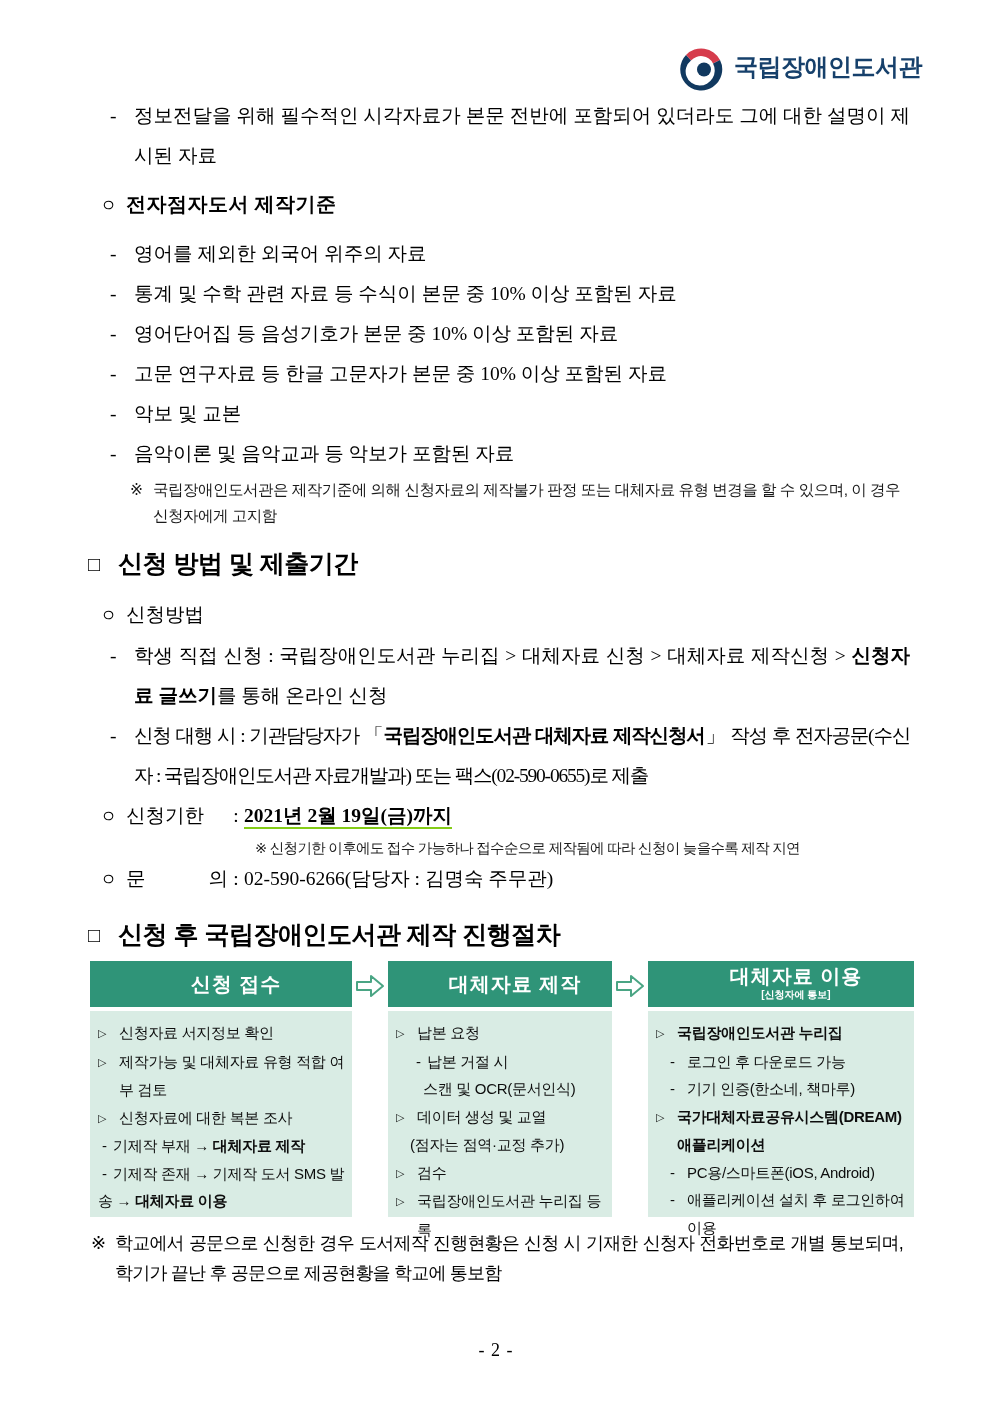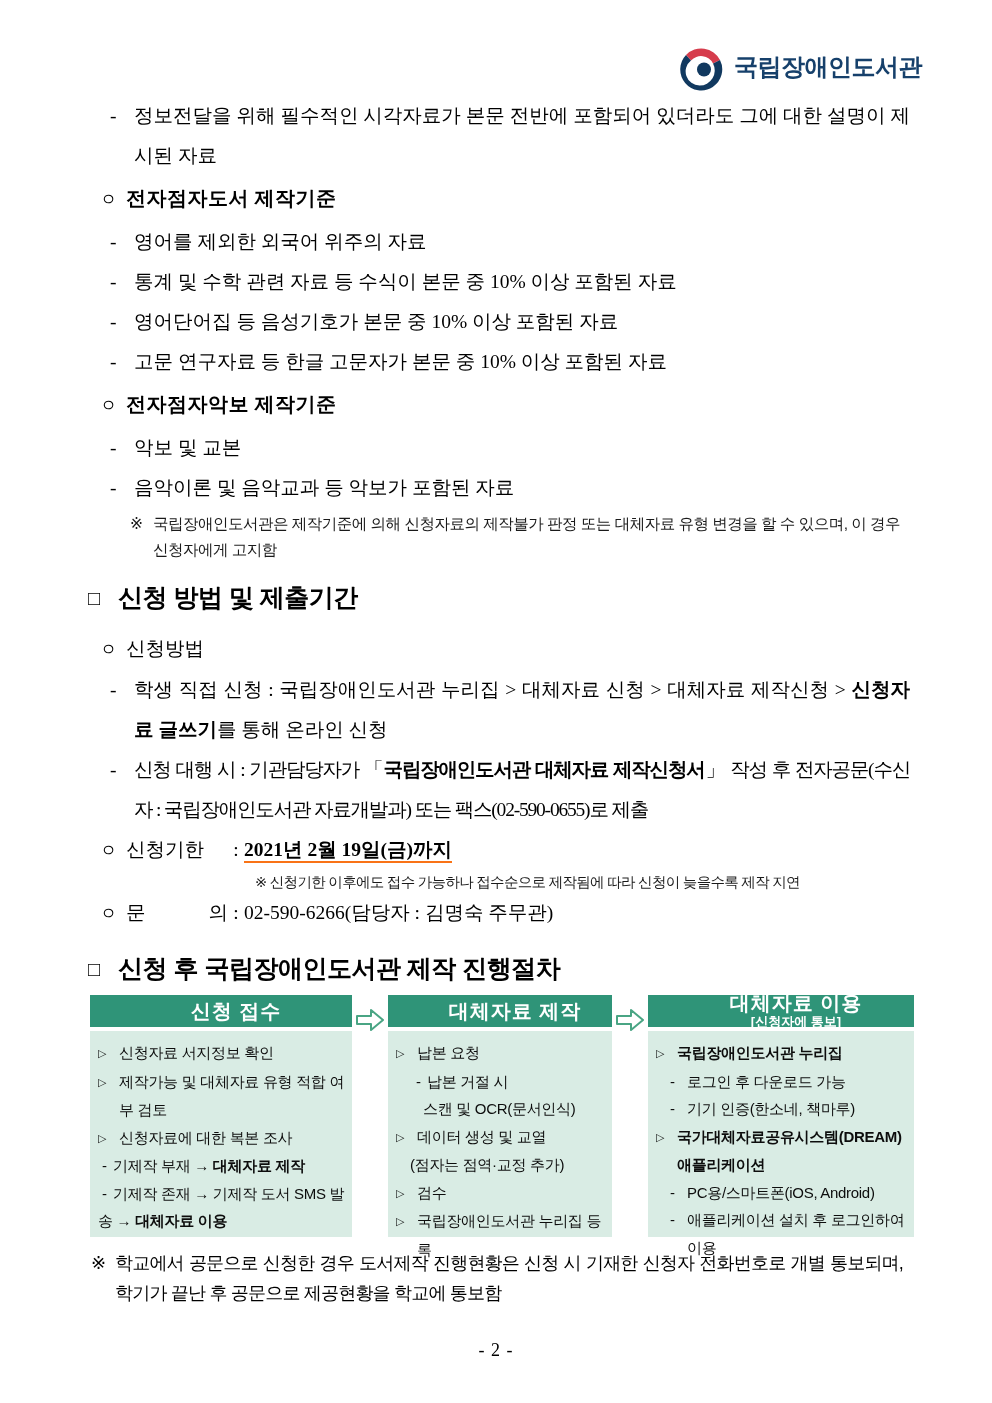--- a/index.html
+++ b/index.html
@@ -32,21 +32,21 @@
   
   .content{position:absolute;left:88px;top:96px;width:822px;}
 
   p.dash{
     position:relative;margin-left:22px;padding-left:24px;
     font-size:19.5px;line-height:40px;text-align:justify;
   }
   p.dash > .m{position:absolute;left:0;top:0;}
   h3.ohead{
     position:relative;margin-left:12px;
-    font-size:20px;font-weight:bold;line-height:44px;letter-spacing:0.5px;
+    font-size:20px;font-weight:bold;line-height:56px;letter-spacing:0.5px;
   }
   h3.ohead .m{display:inline-block;width:26px;font-weight:normal;font-size:17px;}
   .note{
     position:relative;margin-left:42px;padding-left:23px;margin-top:3px;
     font-family:"Liberation Sans","DejaVu Sans",sans-serif;
     font-size:15.5px;line-height:26px;letter-spacing:-0.5px;color:#1a1a1a;
   }
   .note > .m{position:absolute;left:0;top:0;}
   h2.section{
     margin-top:17px;
@@ -57,44 +57,44 @@
   p.osub{
     position:relative;margin-left:12px;
     font-size:19.5px;line-height:40px;
   }
   p.osub .m{display:inline-block;width:26px;font-size:17px;}
   p.osub.first{margin-top:13px;}
   .lbl{display:inline-block;width:102px;text-align-last:justify;vertical-align:top;}
   .colon{display:inline-block;width:16px;text-align:center;}
   .deadline-value{
     font-weight:bold;
-    border-bottom:2px solid #f97316;padding-bottom:1px;
+    border-bottom:2px solid #84cc16;padding-bottom:1px;
   }
   .tightline{letter-spacing:-1.2px;}
   .small-note{
     position:relative;margin-left:167px;
     font-family:"Liberation Sans","DejaVu Sans",sans-serif;
     font-size:14.5px;line-height:22px;letter-spacing:-0.7px;color:#1a1a1a;
   }
   b.inlinebold{font-weight:bold;}
   
   .flow{
     display:flex;margin-top:8px;margin-left:2px;width:824px;
     font-family:"Liberation Sans","DejaVu Sans",sans-serif;
   }
   .col{display:flex;flex-direction:column;}
   .col.c1{width:262px;}
   .col.c2{width:224px;}
   .col.c3{width:266px;}
   .col-head{
     background:var(--header-green);color:#fff;
-    height:32px;display:flex;flex-direction:column;justify-content:center;align-items:center;
+    height:46px;display:flex;flex-direction:column;justify-content:center;align-items:center;
     font-weight:bold;font-size:20px;letter-spacing:1px;line-height:21px;padding-left:30px;
   }
-  .col-head .subhead{font-size:13px;font-weight:bold;letter-spacing:0;line-height:15px;}
+  .col-head .subhead{font-size:10px;font-weight:bold;letter-spacing:0;line-height:15px;}
   .col-body{
     margin-top:4px;background:var(--panel-green);
     height:206px;padding:8px 0 0 8px;
     font-size:15px;line-height:27.5px;color:#0d0d0d;letter-spacing:-0.3px;
   }
   .col-body p{margin:0;}
   .fi-tri{padding-left:21px;text-indent:-21px;}
   .fi-tri .m{display:inline-block;width:21px;text-indent:0;font-size:11px;vertical-align:1px;}
   .fi-dash{padding-left:0;}
   .fi-dash .m{display:inline-block;width:15px;padding-left:4px;}
@@ -135,21 +135,20 @@
   <div class="content">
 
     <p class="dash"><span class="m">-</span><span>정보전달을 위해 필수적인 시각자료가 본문 전반에 포함되어 있더라도 그에 대한 설명이 제시된 자료</span></p>
 
     <h3 class="ohead"><span class="m">ㅇ</span><span>전자점자도서 제작기준</span></h3>
     <p class="dash"><span class="m">-</span><span>영어를 제외한 외국어 위주의 자료</span></p>
     <p class="dash"><span class="m">-</span><span>통계 및 수학 관련 자료 등 수식이 본문 중 10% 이상 포함된 자료</span></p>
     <p class="dash"><span class="m">-</span><span>영어단어집 등 음성기호가 본문 중 10% 이상 포함된 자료</span></p>
     <p class="dash"><span class="m">-</span><span>고문 연구자료 등 한글 고문자가 본문 중 10% 이상 포함된 자료</span></p>
 
-    <h3 class="ohead"><span class="m">ㅇ</span><span>전자점자악보 제작기준</span></h3>
     <p class="dash"><span class="m">-</span><span>악보 및 교본</span></p>
     <p class="dash"><span class="m">-</span><span>음악이론 및 음악교과 등 악보가 포함된 자료</span></p>
 
     <p class="note"><span class="m">※</span><span>국립장애인도서관은 제작기준에 의해 신청자료의 제작불가 판정 또는 대체자료 유형 변경을 할 수 있으며, 이 경우 신청자에게 고지함</span></p>
 
     <h2 class="section"><span class="m">□</span><span>신청 방법 및 제출기간</span></h2>
 
     <p class="osub first"><span class="m">ㅇ</span><span>신청방법</span></p>
 
     <p class="dash"><span class="m">-</span><span><span>학생 직접 신청 : 국립장애인도서관 누리집 &gt; 대체자료 신청 &gt; 대체자료 제작신청 &gt; </span><b class="inlinebold">신청자료 글쓰기</b><span>를 통해 온라인 신청</span></span></p>

